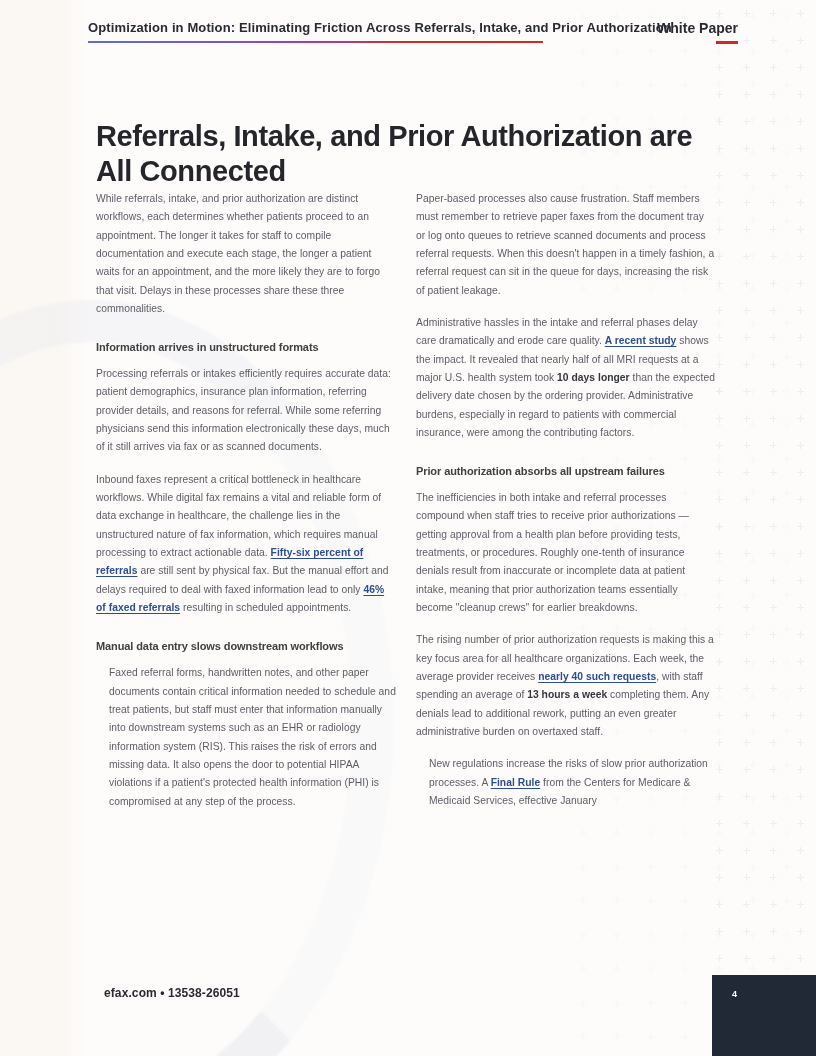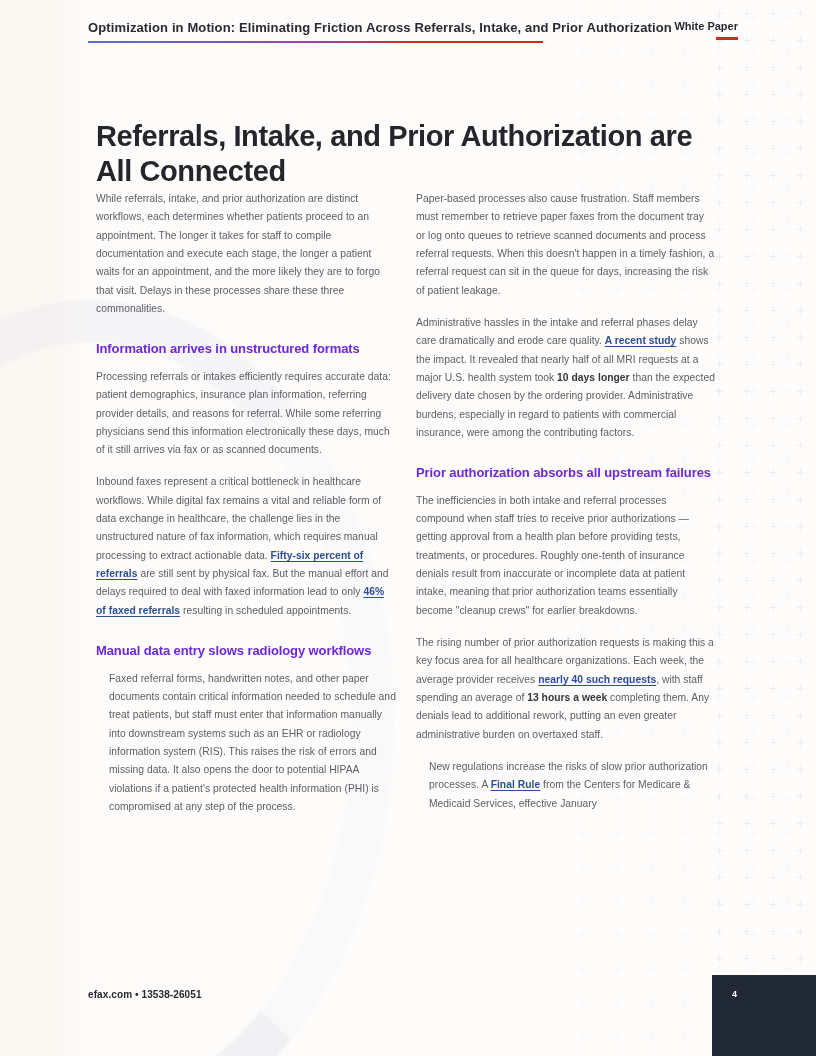--- a/index.html
+++ b/index.html
@@ -86,21 +86,21 @@
     white-space: nowrap;
   }
   .header-rule {
     margin-top: 5px;
     height: 2.5px;
     width: 455px;
     background: linear-gradient(90deg,#5d6fce 0%, #7a55c4 30%, #a03fa8 50%, #cf2f23 70%, #d4291c 100%);
   }
   .header-right { text-align: right; }
   .header-label {
-    font-size: 11px;
+    font-size: 14px;
     font-weight: 700;
     color: #2a2a33;
     white-space: nowrap;
   }
   .header-right-rule {
     margin-top: 5px;
     margin-left: auto;
     height: 2.5px;
     width: 22px;
     background: #d4291c;
@@ -130,24 +130,24 @@
     gap: 20px;
   }
   .col {
     width: 300px;
     position: relative;
     overflow: hidden;
   }
   .col-right { height: 748px; }
 
   h2.sub {
-    font-size: 13px;
+    font-size: 11px;
     line-height: 1.35;
     font-weight: 600;
-    color: #6d28d9;
+    color: #404040;
     margin: 22px 0 10px 0;
     letter-spacing: -0.1px;
   }
 
   p.body {
     font-size: 10.3px;
     line-height: 1.78;
     color: #5d5d66;
     margin: 0 0 14px 0;
     letter-spacing: 0.03px;
@@ -160,23 +160,23 @@
     text-underline-offset: 1.5px;
   }
   strong.em {
     color: #35353d;
     font-weight: 700;
   }
 
   
   .footer {
     position: absolute;
-    left: 88px;
+    left: 104px;
     bottom: 56px;
-    font-size: 10px;
+    font-size: 12px;
     font-weight: 700;
     color: #2a2a33;
     letter-spacing: 0.1px;
   }
   .page-badge {
     position: absolute;
     right: 0;
     bottom: 0;
     width: 104px;
     height: 81px;
@@ -237,21 +237,21 @@
       <p class="body">While referrals, intake, and prior authorization are distinct workflows, each determines whether patients proceed to an appointment. The longer it takes for staff to compile documentation and execute each stage, the longer a patient waits for an appointment, and the more likely they are to forgo that visit. Delays in these processes share these three commonalities.</p>
 
       <h2 class="sub">Information arrives in unstructured formats</h2>
 
       <p class="body">Processing referrals or intakes efficiently requires accurate data: patient demographics, insurance plan information, referring provider details, and reasons for referral. While some referring physicians send this information electronically these days, much of it still arrives via fax or as scanned documents.</p>
 
       <p class="body">
         <span>Inbound faxes represent a critical bottleneck in healthcare workflows. While digital fax remains a vital and reliable form of data exchange in healthcare, the challenge lies in the unstructured nature of fax information, which requires manual processing to extract actionable data. </span><a class="doclink" href="#">Fifty-six percent of referrals</a><span> are still sent by physical fax. But the manual effort and delays required to deal with faxed information lead to only </span><a class="doclink" href="#">46% of faxed referrals</a><span> resulting in scheduled appointments.</span>
       </p>
 
-      <h2 class="sub">Manual data entry slows radiology workflows</h2>
+      <h2 class="sub">Manual data entry slows downstream workflows</h2>
 
       <p class="body">Faxed referral forms, handwritten notes, and other paper documents contain critical information needed to schedule and treat patients, but staff must enter that information manually into downstream systems such as an EHR or radiology information system (RIS). This raises the risk of errors and missing data. It also opens the door to potential HIPAA violations if a patient's protected health information (PHI) is compromised at any step of the process.</p>
     </div>
 
     <div class="col col-right">
 
       <p class="body">Paper-based processes also cause frustration. Staff members must remember to retrieve paper faxes from the document tray or log onto queues to retrieve scanned documents and process referral requests. When this doesn't happen in a timely fashion, a referral request can sit in the queue for days, increasing the risk of patient leakage.</p>
 
       <p class="body">
         <span>Administrative hassles in the intake and referral phases delay care dramatically and erode care quality. </span><a class="doclink" href="#">A recent study</a><span> shows the impact. It revealed that nearly half of all MRI requests at a major U.S. health system took </span><strong class="em">10 days longer</strong><span> than the expected delivery date chosen by the ordering provider. Administrative burdens, especially in regard to patients with commercial insurance, were among the contributing factors.</span>

